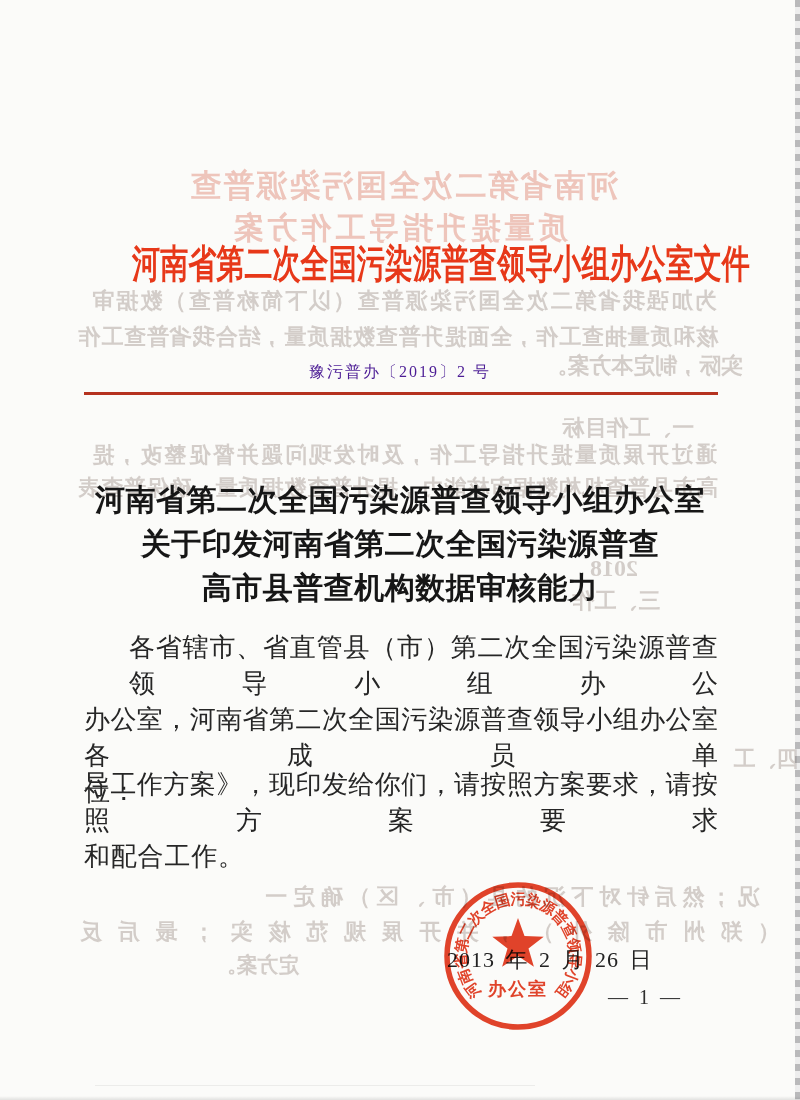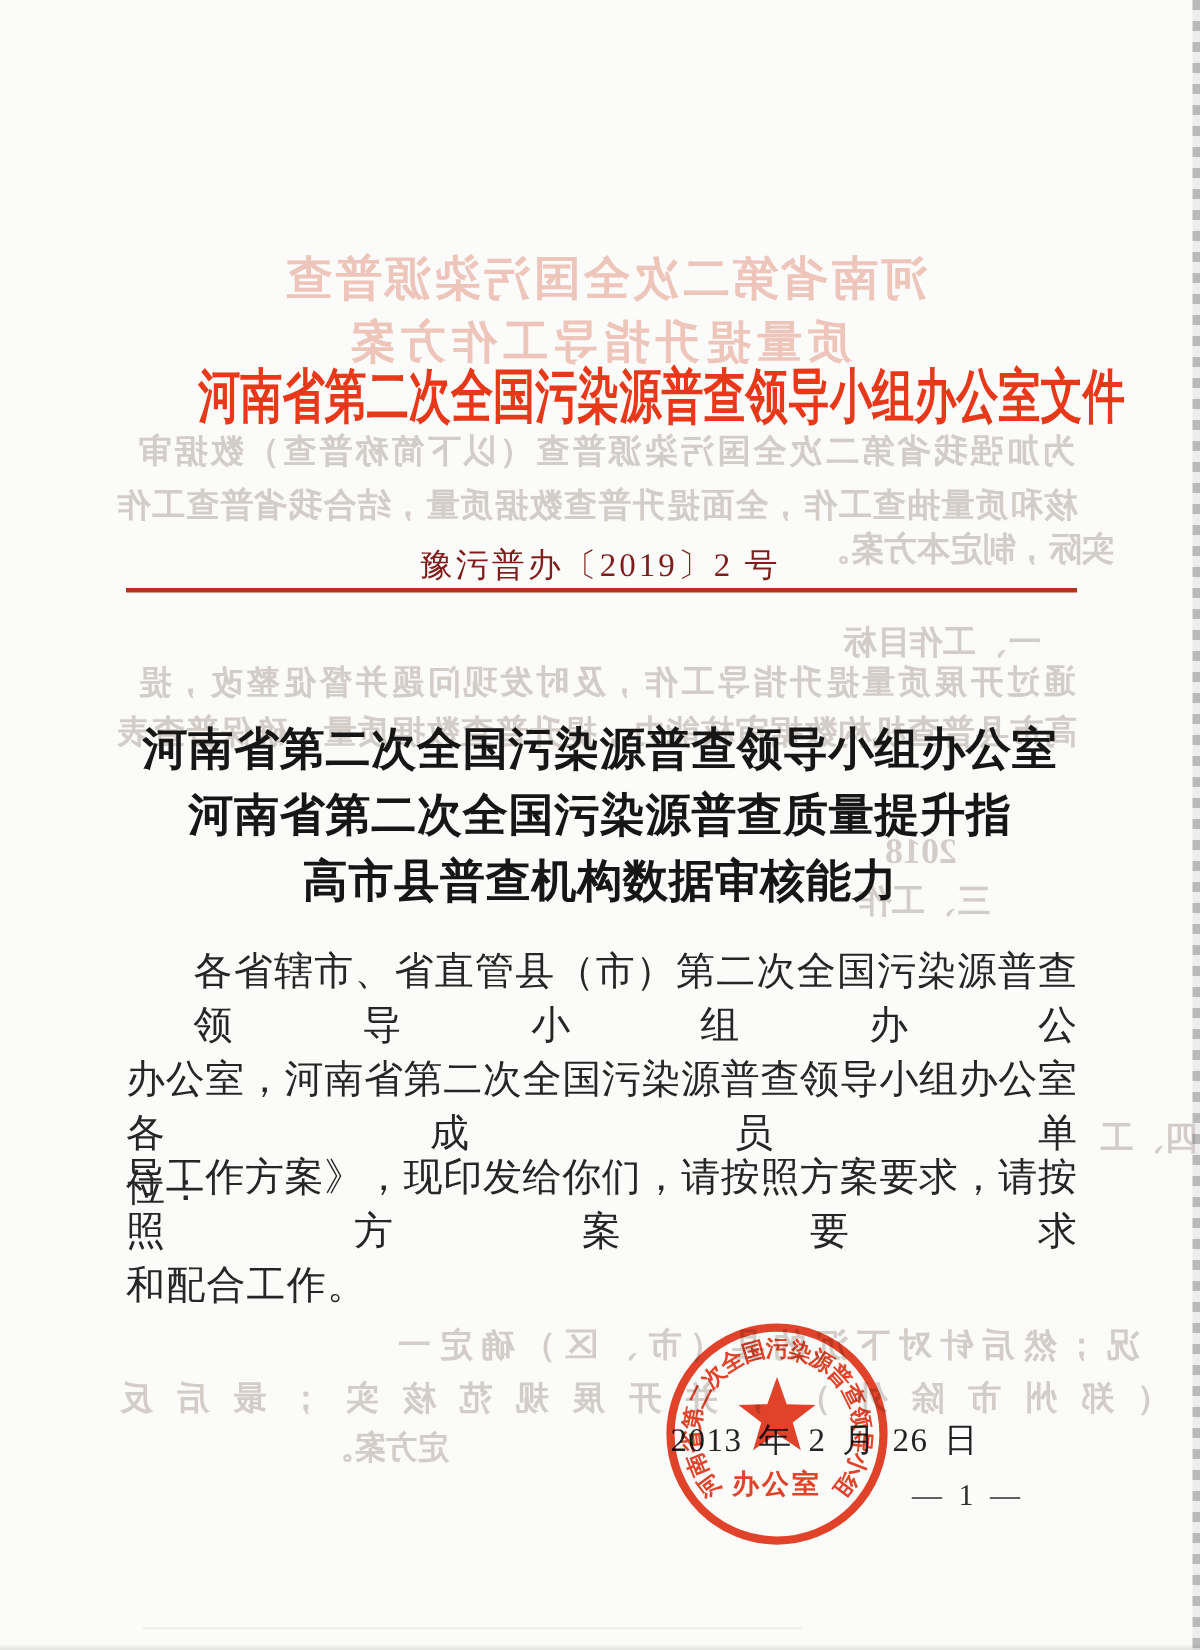--- a/index.html
+++ b/index.html
@@ -39,21 +39,21 @@
     text-align:center;z-index:2;padding-left:12px;
   }
   .red-header-inner{
     display:inline-block;white-space:nowrap;
     font-size:39px;font-weight:bold;color:#e73819;
     transform:scaleX(0.72);transform-origin:50% 50%;
   }
 
   .doc-number{
     position:absolute;top:362px;left:0;width:100%;text-align:center;
-    font-size:22px;letter-spacing:2px;color:#7f1d1d;z-index:2;
+    font-size:16px;letter-spacing:2px;color:#4c1d95;z-index:2;
   }
 
   .red-rule{
     position:absolute;top:392px;left:84px;width:634px;height:3px;
     background:#b5321f;z-index:2;
   }
 
   
   .doc-title{
     position:absolute;top:478px;left:0;width:100%;text-align:center;
@@ -135,21 +135,21 @@
   <div class="red-header">
     <span class="red-header-inner">河南省第二次全国污染源普查领导小组办公室文件</span>
   </div>
 
   <div class="doc-number">豫污普办〔2019〕2 号</div>
 
   <div class="red-rule"></div>
 
   <div class="doc-title">
     <div class="t-line">河南省第二次全国污染源普查领导小组办公室</div>
-    <div class="t-line">河南省第二次全国污染源普查质量提升指</div>
+    <div class="t-line">关于印发河南省第二次全国污染源普查</div>
     <div class="t-line">高市县普查机构数据审核能力</div>
   </div>
 
   <div class="para p1">
     <div class="b-line fill indent">各省辖市、省直管县（市）第二次全国污染源普查领导小组办公</div>
     <div class="b-line fill">办公室，河南省第二次全国污染源普查领导小组办公室各成员单</div>
     <div class="b-line">位：</div>
   </div>
 
   <div class="para p2">

